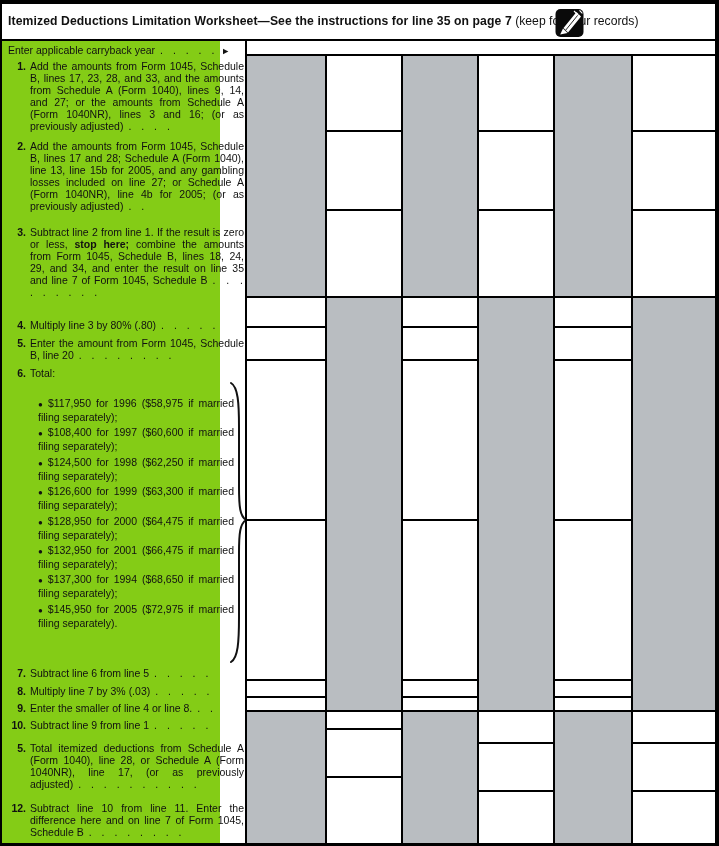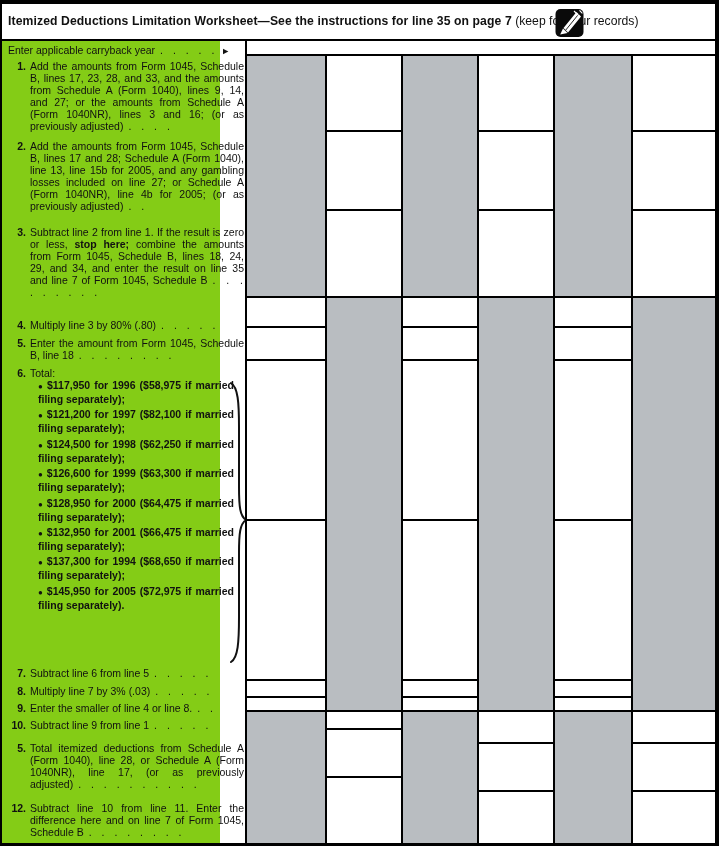--- a/index.html
+++ b/index.html
@@ -26,21 +26,21 @@
 
   
   .leftcol { position:absolute; left:2px; top:41px; width:218px; height:802px; background:#84cc16;
              font-size:10.5px; line-height:12px; }
   .cbrow { position:absolute; left:6px; top:3px; width:232px; white-space:nowrap; }
   .dots { word-spacing:5px; margin-left:5px; letter-spacing:1px; }
   .arrow { margin-left:6px; font-size:9px; }
   .item { position:absolute; left:4px; width:238px; display:flex; }
   .num  { flex:0 0 24px; text-align:right; padding-right:4px; font-weight:bold; }
   .txt  { flex:1; text-align:justify; }
-  .bullets { position:absolute; left:36px; top:338px; width:196px;font-weight:bold; }
+  .bullets { position:absolute; left:36px; top:356px; width:196px; }
   .bullet { text-align:justify; margin-bottom:3.4px; }
   .bgl { font-size:8px; margin-right:3px; }
   .brace { position:absolute; left:225px; top:340px; }
 
   
   .grid { position:absolute; left:0; top:0; width:719px; height:846px; pointer-events:none; }
 </style>
 </head>
 <body>
 
@@ -85,31 +85,31 @@
       <span class="txt"><span>Subtract line 2 from line 1. If the result is zero or less, </span><b>stop here;</b><span> combine the amounts from Form 1045, Schedule B, lines 18, 24, 29, and 34, and enter the result on line 35 and line 7 of Form 1045, Schedule B</span><span class="dots">. . . . . . . . .</span></span>
     </div>
 
     <div class="item" style="top:278px">
       <span class="num">4.</span>
       <span class="txt"><span>Multiply line 3 by 80% (.80)</span><span class="dots">. . . . .</span></span>
     </div>
 
     <div class="item" style="top:296px">
       <span class="num">5.</span>
-      <span class="txt"><span>Enter the amount from Form 1045, Schedule B, line 18</span><span class="dots">. . . . . . . .</span></span>
+      <span class="txt"><span>Enter the amount from Form 1045, Schedule B, line 20</span><span class="dots">. . . . . . . .</span></span>
     </div>
 
     <div class="item" style="top:326px">
       <span class="num">6.</span>
       <span class="txt"><span>Total:</span></span>
     </div>
 
     <div class="bullets">
       <div class="bullet"><span class="bgl">●</span><span>$117,950 for 1996 ($58,975 if married filing separately);</span></div>
-      <div class="bullet"><span class="bgl">●</span><span>$121,200 for 1997 ($82,100 if married filing separately);</span></div>
+      <div class="bullet"><span class="bgl">●</span><span>$108,400 for 1997 ($60,600 if married filing separately);</span></div>
       <div class="bullet"><span class="bgl">●</span><span>$124,500 for 1998 ($62,250 if married filing separately);</span></div>
       <div class="bullet"><span class="bgl">●</span><span>$126,600 for 1999 ($63,300 if married filing separately);</span></div>
       <div class="bullet"><span class="bgl">●</span><span>$128,950 for 2000 ($64,475 if married filing separately);</span></div>
       <div class="bullet"><span class="bgl">●</span><span>$132,950 for 2001 ($66,475 if married filing separately);</span></div>
       <div class="bullet"><span class="bgl">●</span><span>$137,300 for 1994 ($68,650 if married filing separately);</span></div>
       <div class="bullet"><span class="bgl">●</span><span>$145,950 for 2005 ($72,975 if married filing separately).</span></div>
     </div>
 
     <div class="brace">
       <svg width="24" height="284" viewBox="0 0 24 284">

